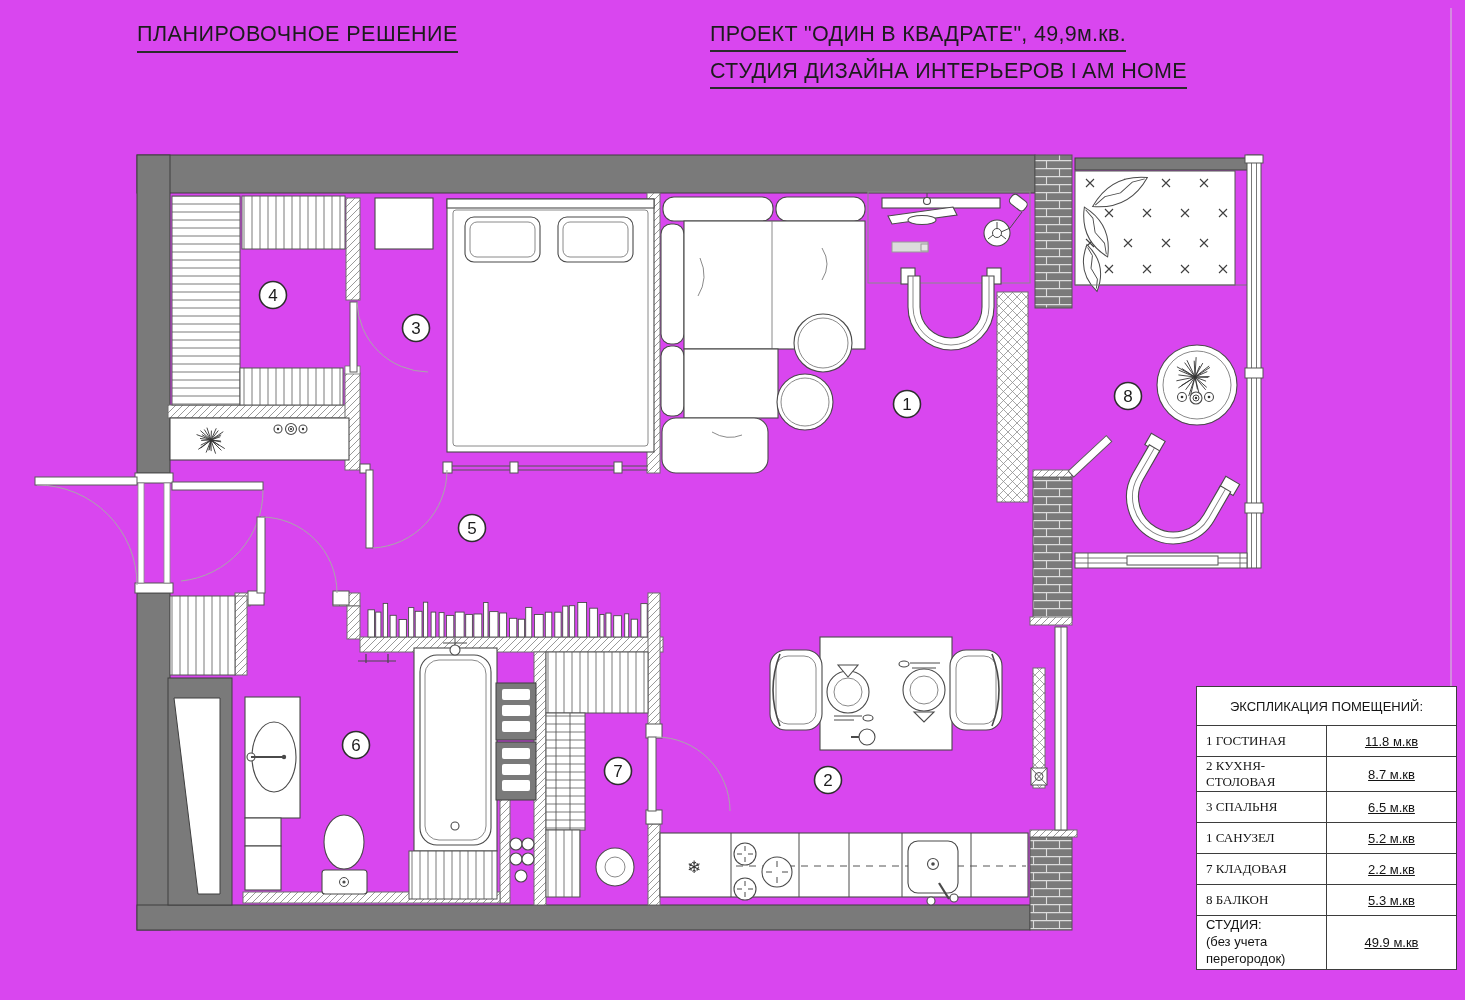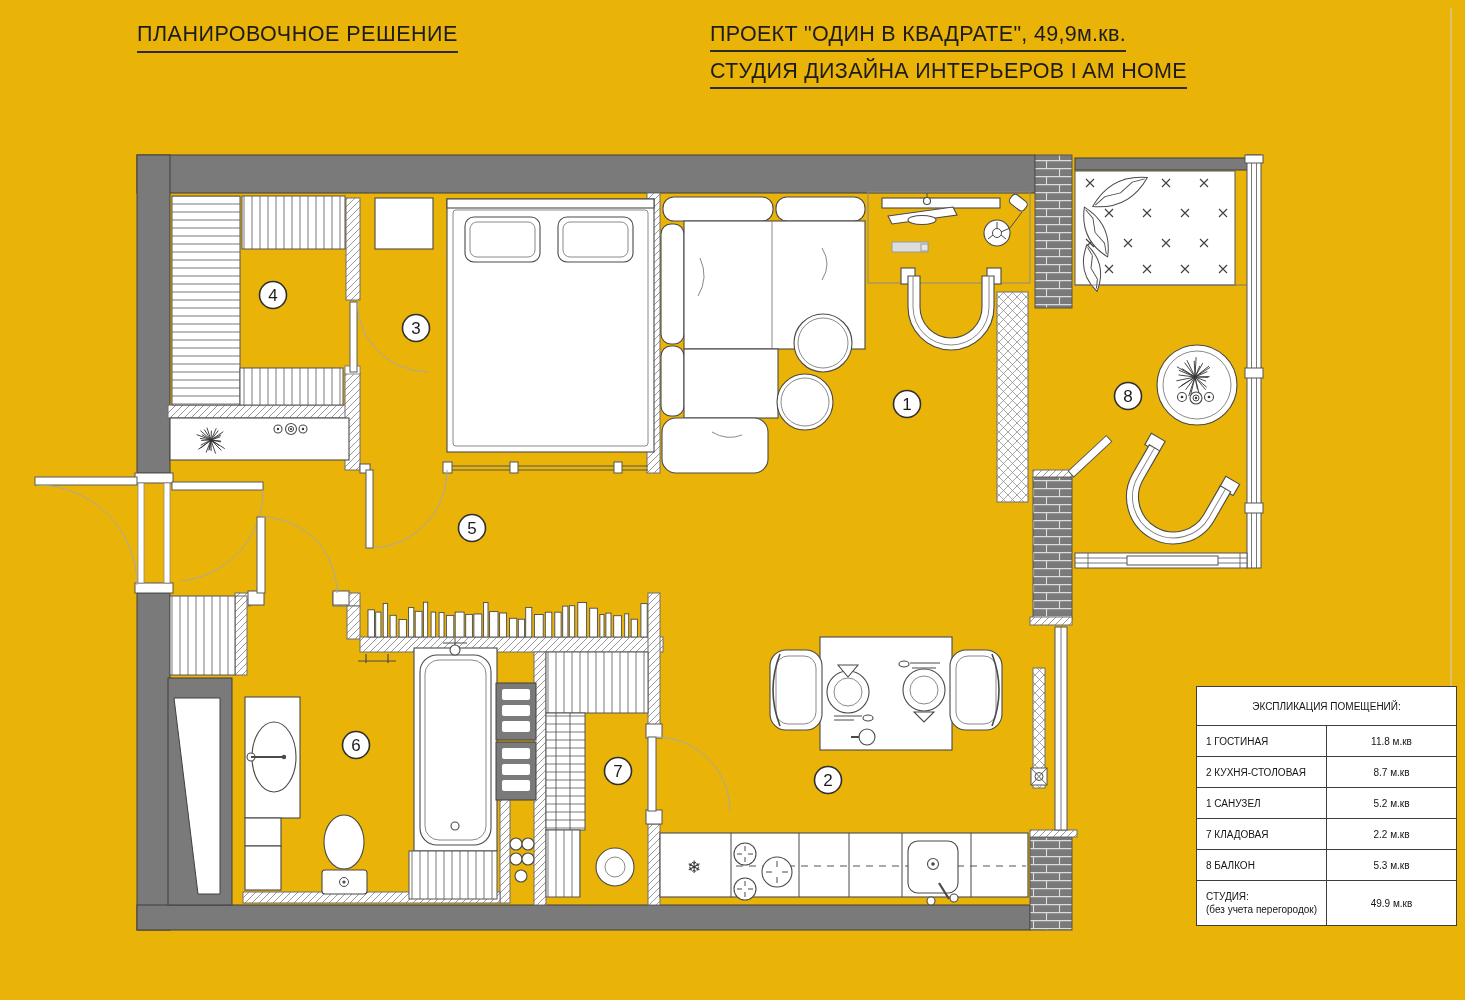--- a/index.html
+++ b/index.html
@@ -1,28 +1,28 @@
 <!DOCTYPE html>
 <html><head>
 <meta charset="utf-8">
 <style>
   html,body{margin:0;padding:0;background:#fff;}
-  .stage{position:relative;width:1465px;height:1000px;background:#eab308;overflow:hidden;
+  .stage{position:relative;width:1465px;height:1000px;background:#d946ef;overflow:hidden;
          font-family:"Liberation Sans", sans-serif;color:#1c1c1c;}
   .title-left{position:absolute;left:137px;top:22px;font-size:21.5px;letter-spacing:.5px;
               border-bottom:2.5px solid #2b2b2b;padding-bottom:4px;}
   .title-right{position:absolute;left:710px;top:22px;}
   .title-right .t{display:table;font-size:21.5px;letter-spacing:.3px;
                   border-bottom:2.5px solid #2b2b2b;padding-bottom:3px;margin-bottom:7px;}
   #legend{position:absolute;left:1196px;top:686px;}
   #legend table{border-collapse:collapse;table-layout:fixed;width:261px;}
-  #legend td{border:1.6px solid #3d3d3d;font-size:10px;color:#141414;background:#fff;}
+  #legend td{border:1.6px solid #3d3d3d;font-size:13px;color:#141414;background:#fff;}
   #legend td.hdr{height:36px;text-align:center;}
-  #legend td.lbl{height:28px;padding-left:9px;}
-  #legend td.area{width:66px;text-align:center;}
+  #legend td.lbl{height:28px;padding-left:9px;font-family:Liberation Serif, serif;}
+  #legend td.area{width:66px;text-align:center;text-decoration:underline;}
   #legend td.tot{height:42px;padding-left:9px;line-height:1.3;}
   svg{position:absolute;left:0;top:0;}
   .fw{fill:#7a7a7a;stroke:#3f3f3f;stroke-width:1;}          
   .hw{fill:url(#pHatch);stroke:#6e6e6e;stroke-width:1;}     
   .xw{fill:url(#pCross);stroke:#6e6e6e;stroke-width:1;}     
   .bk{fill:url(#pBrick);stroke:#555;stroke-width:1;}        
   .fn{fill:#fff;stroke:#4a4a4a;stroke-width:1.1;}           
   .fn2{fill:none;stroke:#7d7d7d;stroke-width:0.9;}
   .arc{fill:none;stroke:#a8a8a8;stroke-width:1;}
   .leaf{fill:#fff;stroke:#5a5a5a;stroke-width:1;}
@@ -553,20 +553,24 @@
           </tr>
           <tr>
             <td class="lbl">1 ГОСТИНАЯ</td>
             <td class="area">11.8 м.кв</td>
           </tr>
           <tr>
             <td class="lbl">2 КУХНЯ-СТОЛОВАЯ</td>
             <td class="area">8.7 м.кв</td>
           </tr>
           <tr>
+            <td class="lbl">3 СПАЛЬНЯ</td>
+            <td class="area">6.5 м.кв</td>
+          </tr>
+          <tr>
             <td class="lbl">1 САНУЗЕЛ</td>
             <td class="area">5.2 м.кв</td>
           </tr>
           <tr>
             <td class="lbl">7 КЛАДОВАЯ</td>
             <td class="area">2.2 м.кв</td>
           </tr>
           <tr>
             <td class="lbl">8 БАЛКОН</td>
             <td class="area">5.3 м.кв</td>

